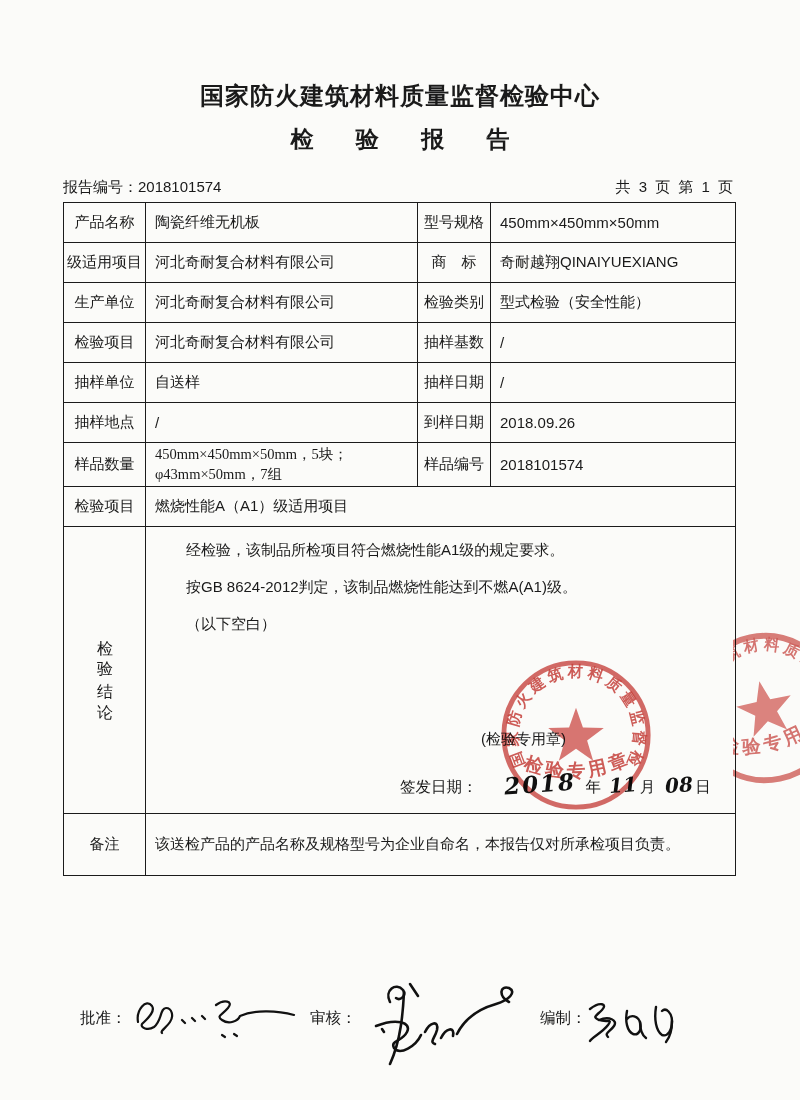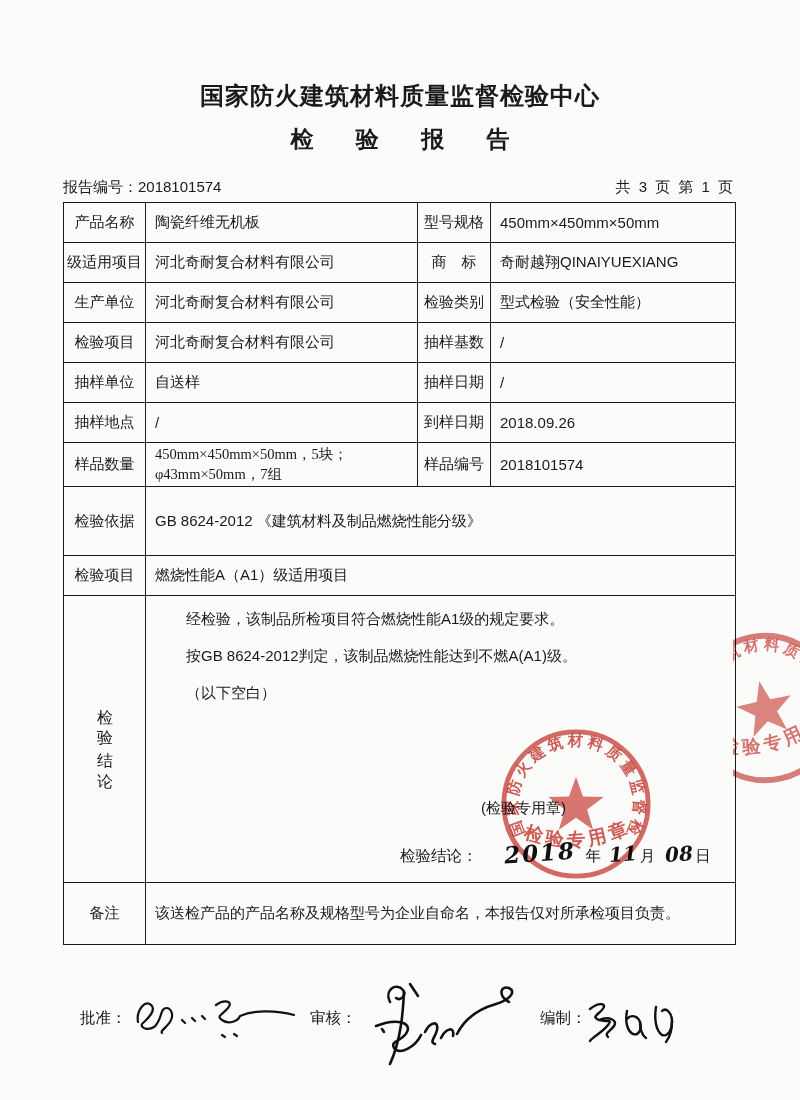--- a/index.html
+++ b/index.html
@@ -110,41 +110,37 @@
       <td>/</td>
       <th>到样日期</th>
       <td>2018.09.26</td>
     </tr>
     <tr class="r40">
       <th>样品数量</th>
       <td class="wrap2">450mm×450mm×50mm，5块；φ43mm×50mm，7组</td>
       <th>样品编号</th>
       <td>2018101574</td>
     </tr>
-    <tr class="r69">
-      <th>检验依据</th>
-      <td colspan="3">GB 8624-2012 《建筑材料及制品燃烧性能分级》</td>
-    </tr>
     <tr class="r40">
       <th>检验项目</th>
       <td colspan="3">燃烧性能A（A1）级适用项目</td>
     </tr>
     <tr class="r287">
       <th class="vcell">
         <span class="vlabel">检验结论</span>
       </th>
       <td colspan="3" class="conclusion-cell">
         <p class="cp0">经检验，该制品所检项目符合燃烧性能A1级的规定要求。</p>
         <p class="cp1">按GB 8624-2012判定，该制品燃烧性能达到不燃A(A1)级。</p>
         <p class="cp2">（以下空白）</p>
 
         <span class="stamp-note">(检验专用章)</span>
 
         <div class="date-line">
-          <span>检验结论：</span>
+          <span>签发日期：</span>
           <span class="hw hw-year">2018</span>
           <span>年</span>
           <span class="hw hw-month">11</span>
           <span>月</span>
           <span class="hw hw-day">08</span>
           <span>日</span>
         </div>
 
         <svg class="stamp stamp-main" viewBox="0 0 160 160">
           <circle cx="80" cy="80" r="74" fill="none" stroke="#c9413c" stroke-width="5" opacity="0.78"></circle>

